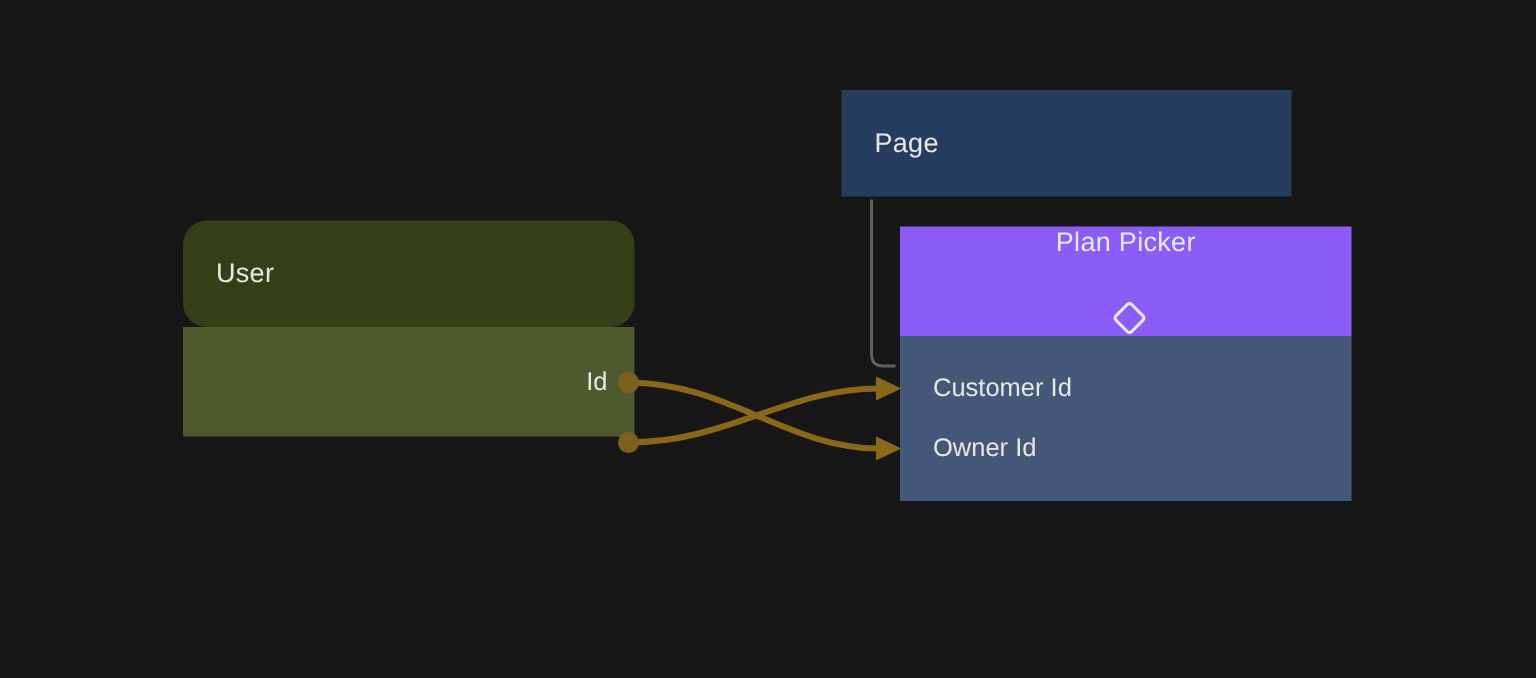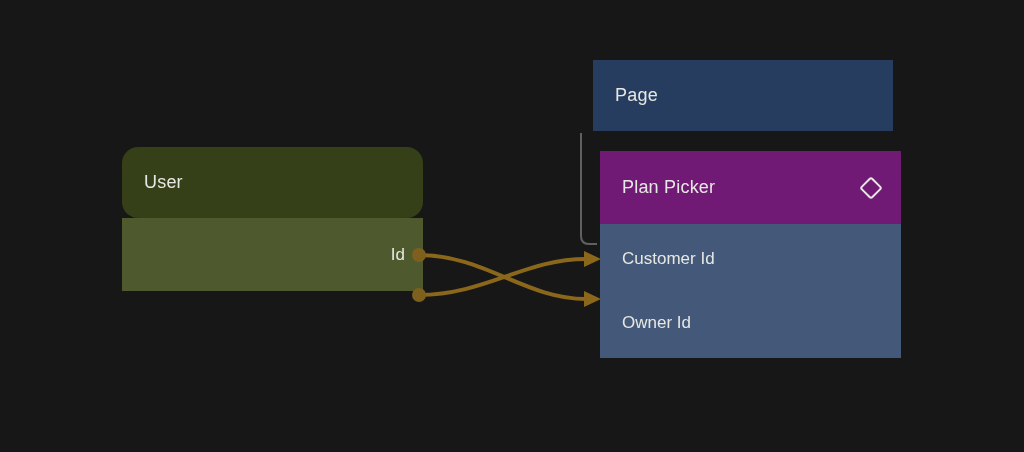--- a/index.html
+++ b/index.html
@@ -31,33 +31,33 @@
 
   .field-row {
     height: 40px;
     display: flex;
     align-items: center;
     font-size: 17px;
     white-space: nowrap;
   }
 
   
-  .node-page { left: 561px; top: 60px; width: 300px; height: 71px; margin-left: 32px; }
+  .node-page { left: 561px; top: 60px; width: 300px; height: 71px; }
   .node-page .node-header { height: 71px; }
 
   
   .node-user { left: 122px; top: 147px; width: 301px; }
   .node-user .node-header { height: 71px; border-radius: 16px; }
   .node-user .node-body { padding: 17px 18px 16px 18px; }
   .node-user .field-row { justify-content: flex-end; }
 
   
   .node-plan { left: 600px; top: 151px; width: 301px; }
   .node-plan .node-header { height: 73px; }
-  .node-plan .node-body { padding: 15px 18px 15px 22px; gap: 24px; }
+  .node-plan .node-body { padding: 15px 18px 15px 22px; }
   .node-plan .field-row { justify-content: flex-start; }
 
   .diamond-icon-box {
     flex: 0 0 auto;
     width: 24px;
     height: 24px;
     display: flex;
     align-items: center;
     justify-content: center;
     margin-right: -4px;
@@ -90,21 +90,21 @@
         <span class="node-title">User</span>
       </div>
       <div class="node-body" style="background-color: rgb(79, 89, 46);">
         <div class="field-row">
           <span>Id</span>
         </div>
       </div>
     </div>
 
     <div class="node node-plan">
-      <div class="node-header" style="background-color: #701a75;">
+      <div class="node-header" style="background-color: #8b5cf6; flex-direction: column;">
         <span class="node-title">Plan Picker</span>
         <span class="diamond-icon-box">
           <svg width="24" height="24" viewBox="0 0 24 24">
             <rect x="4.6" y="4.6" width="14.8" height="14.8" rx="2" transform="rotate(45 12 12)" fill="none" stroke-width="2" stroke="#e6e8e3"></rect>
           </svg>
         </span>
       </div>
       <div class="node-body" style="background-color: rgb(68, 88, 122);">
         <div class="field-row">
           <span>Customer Id</span>

